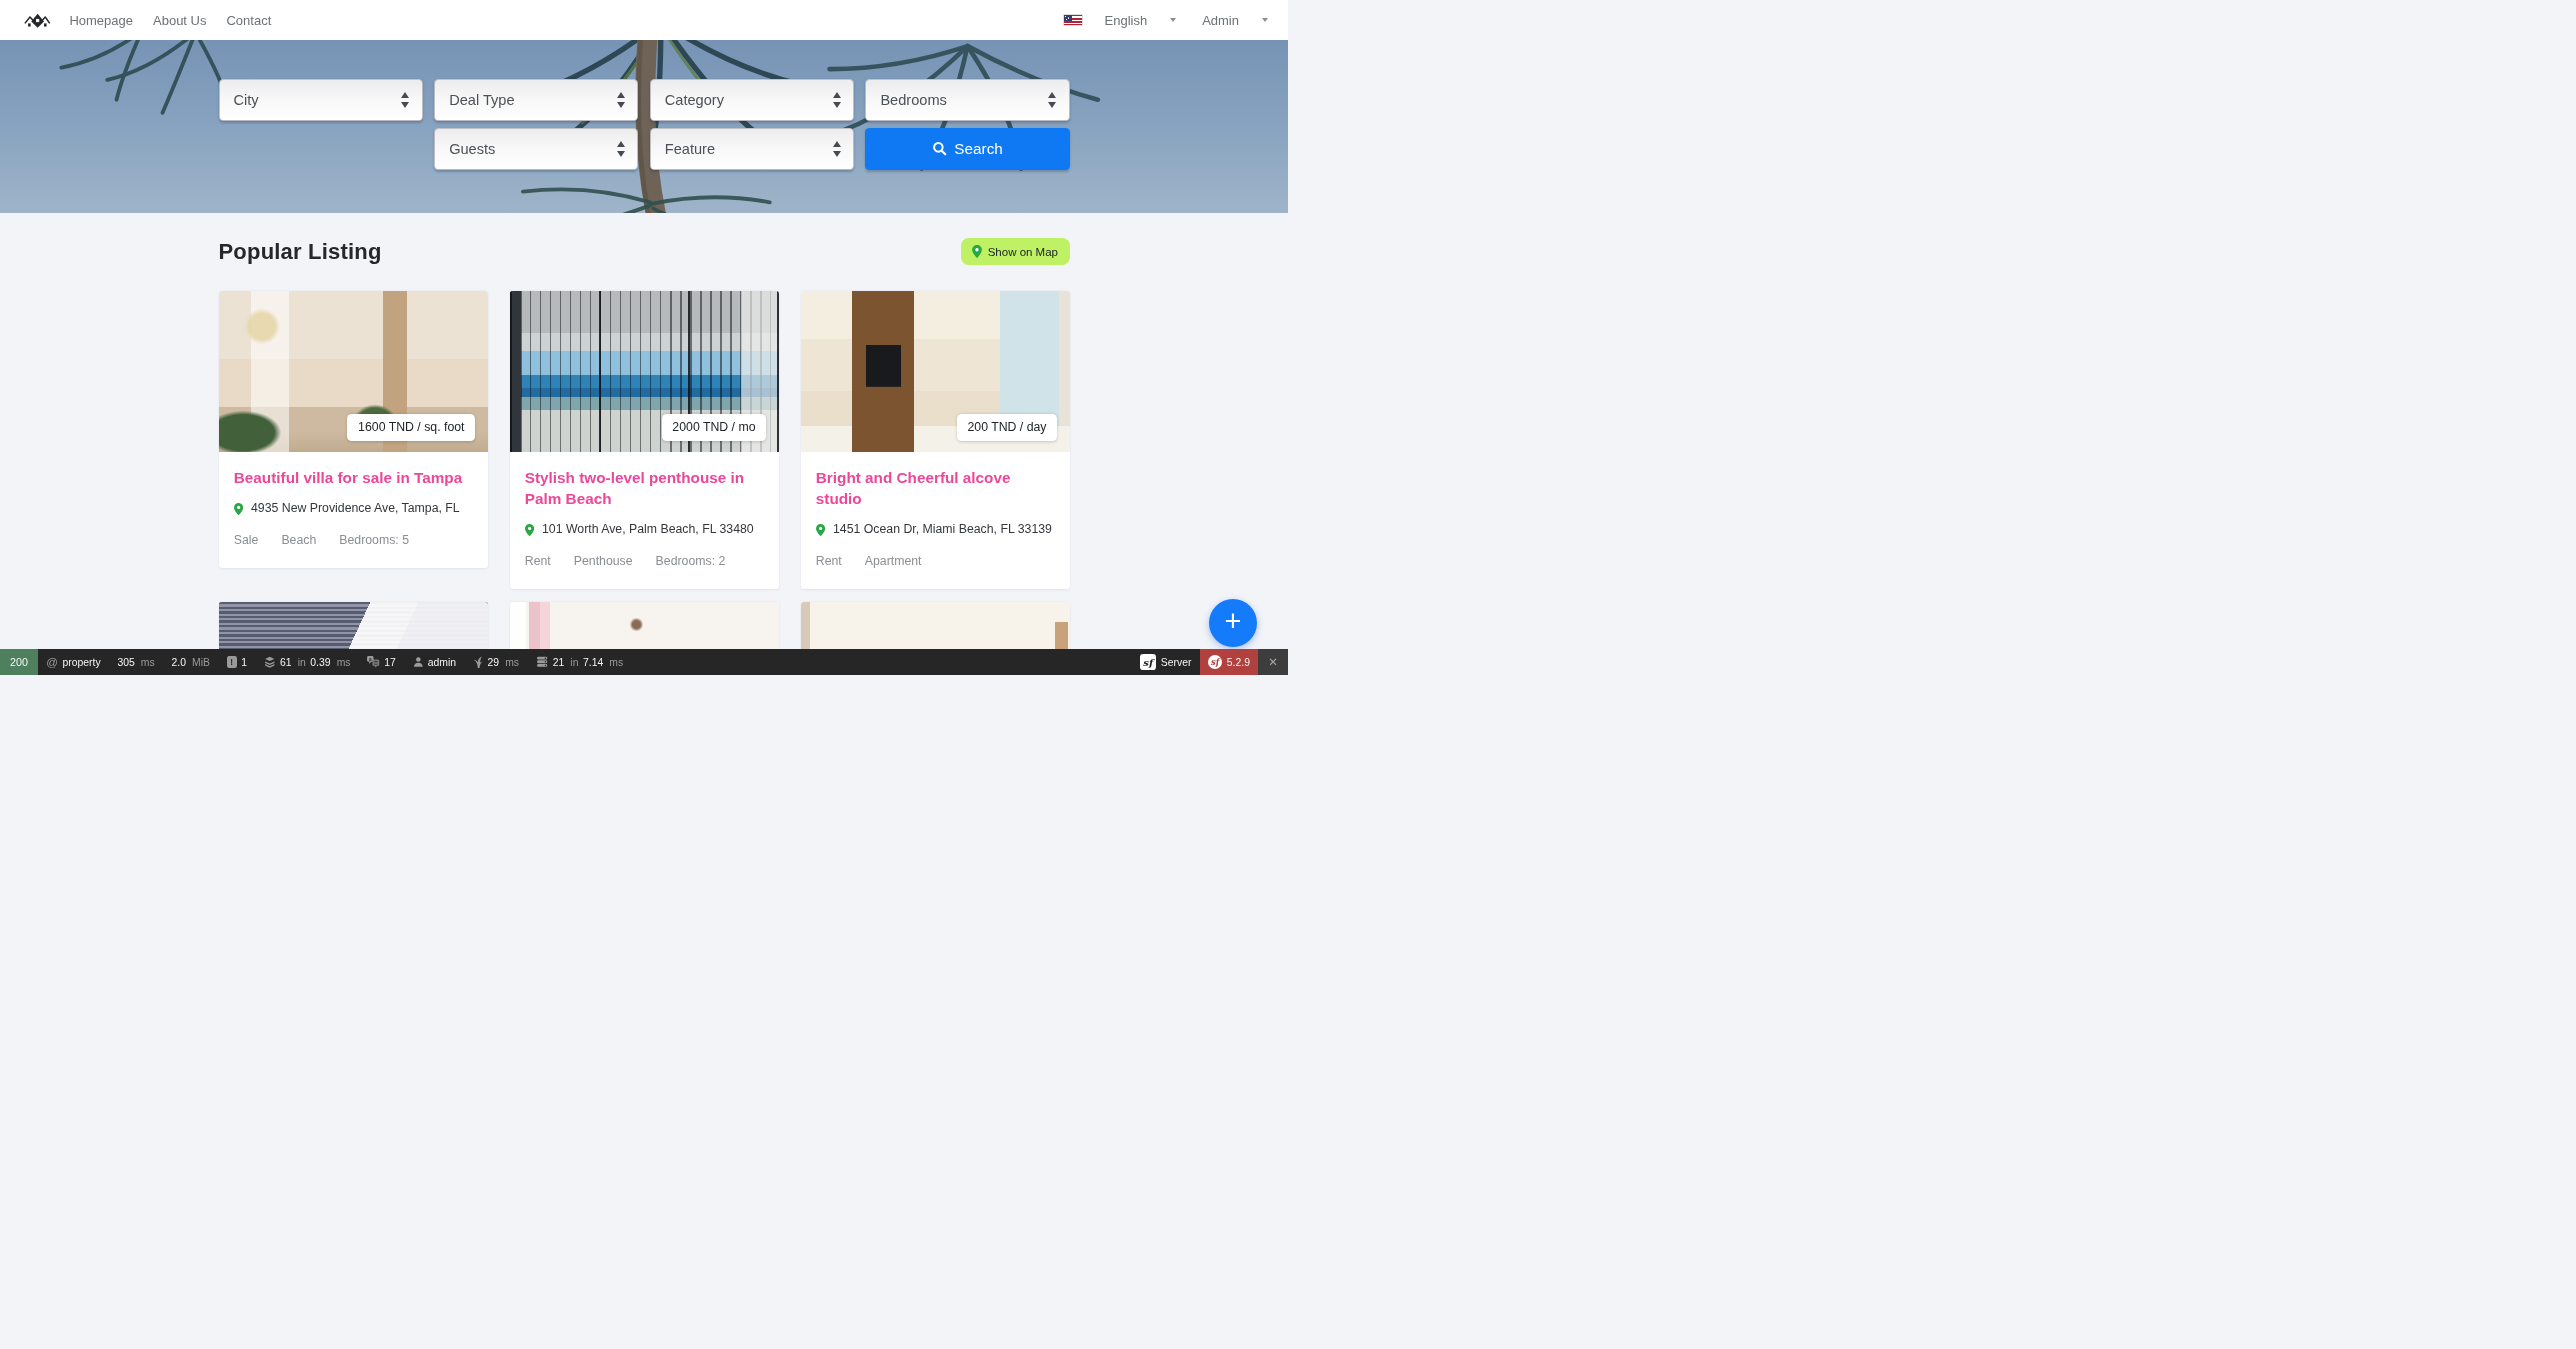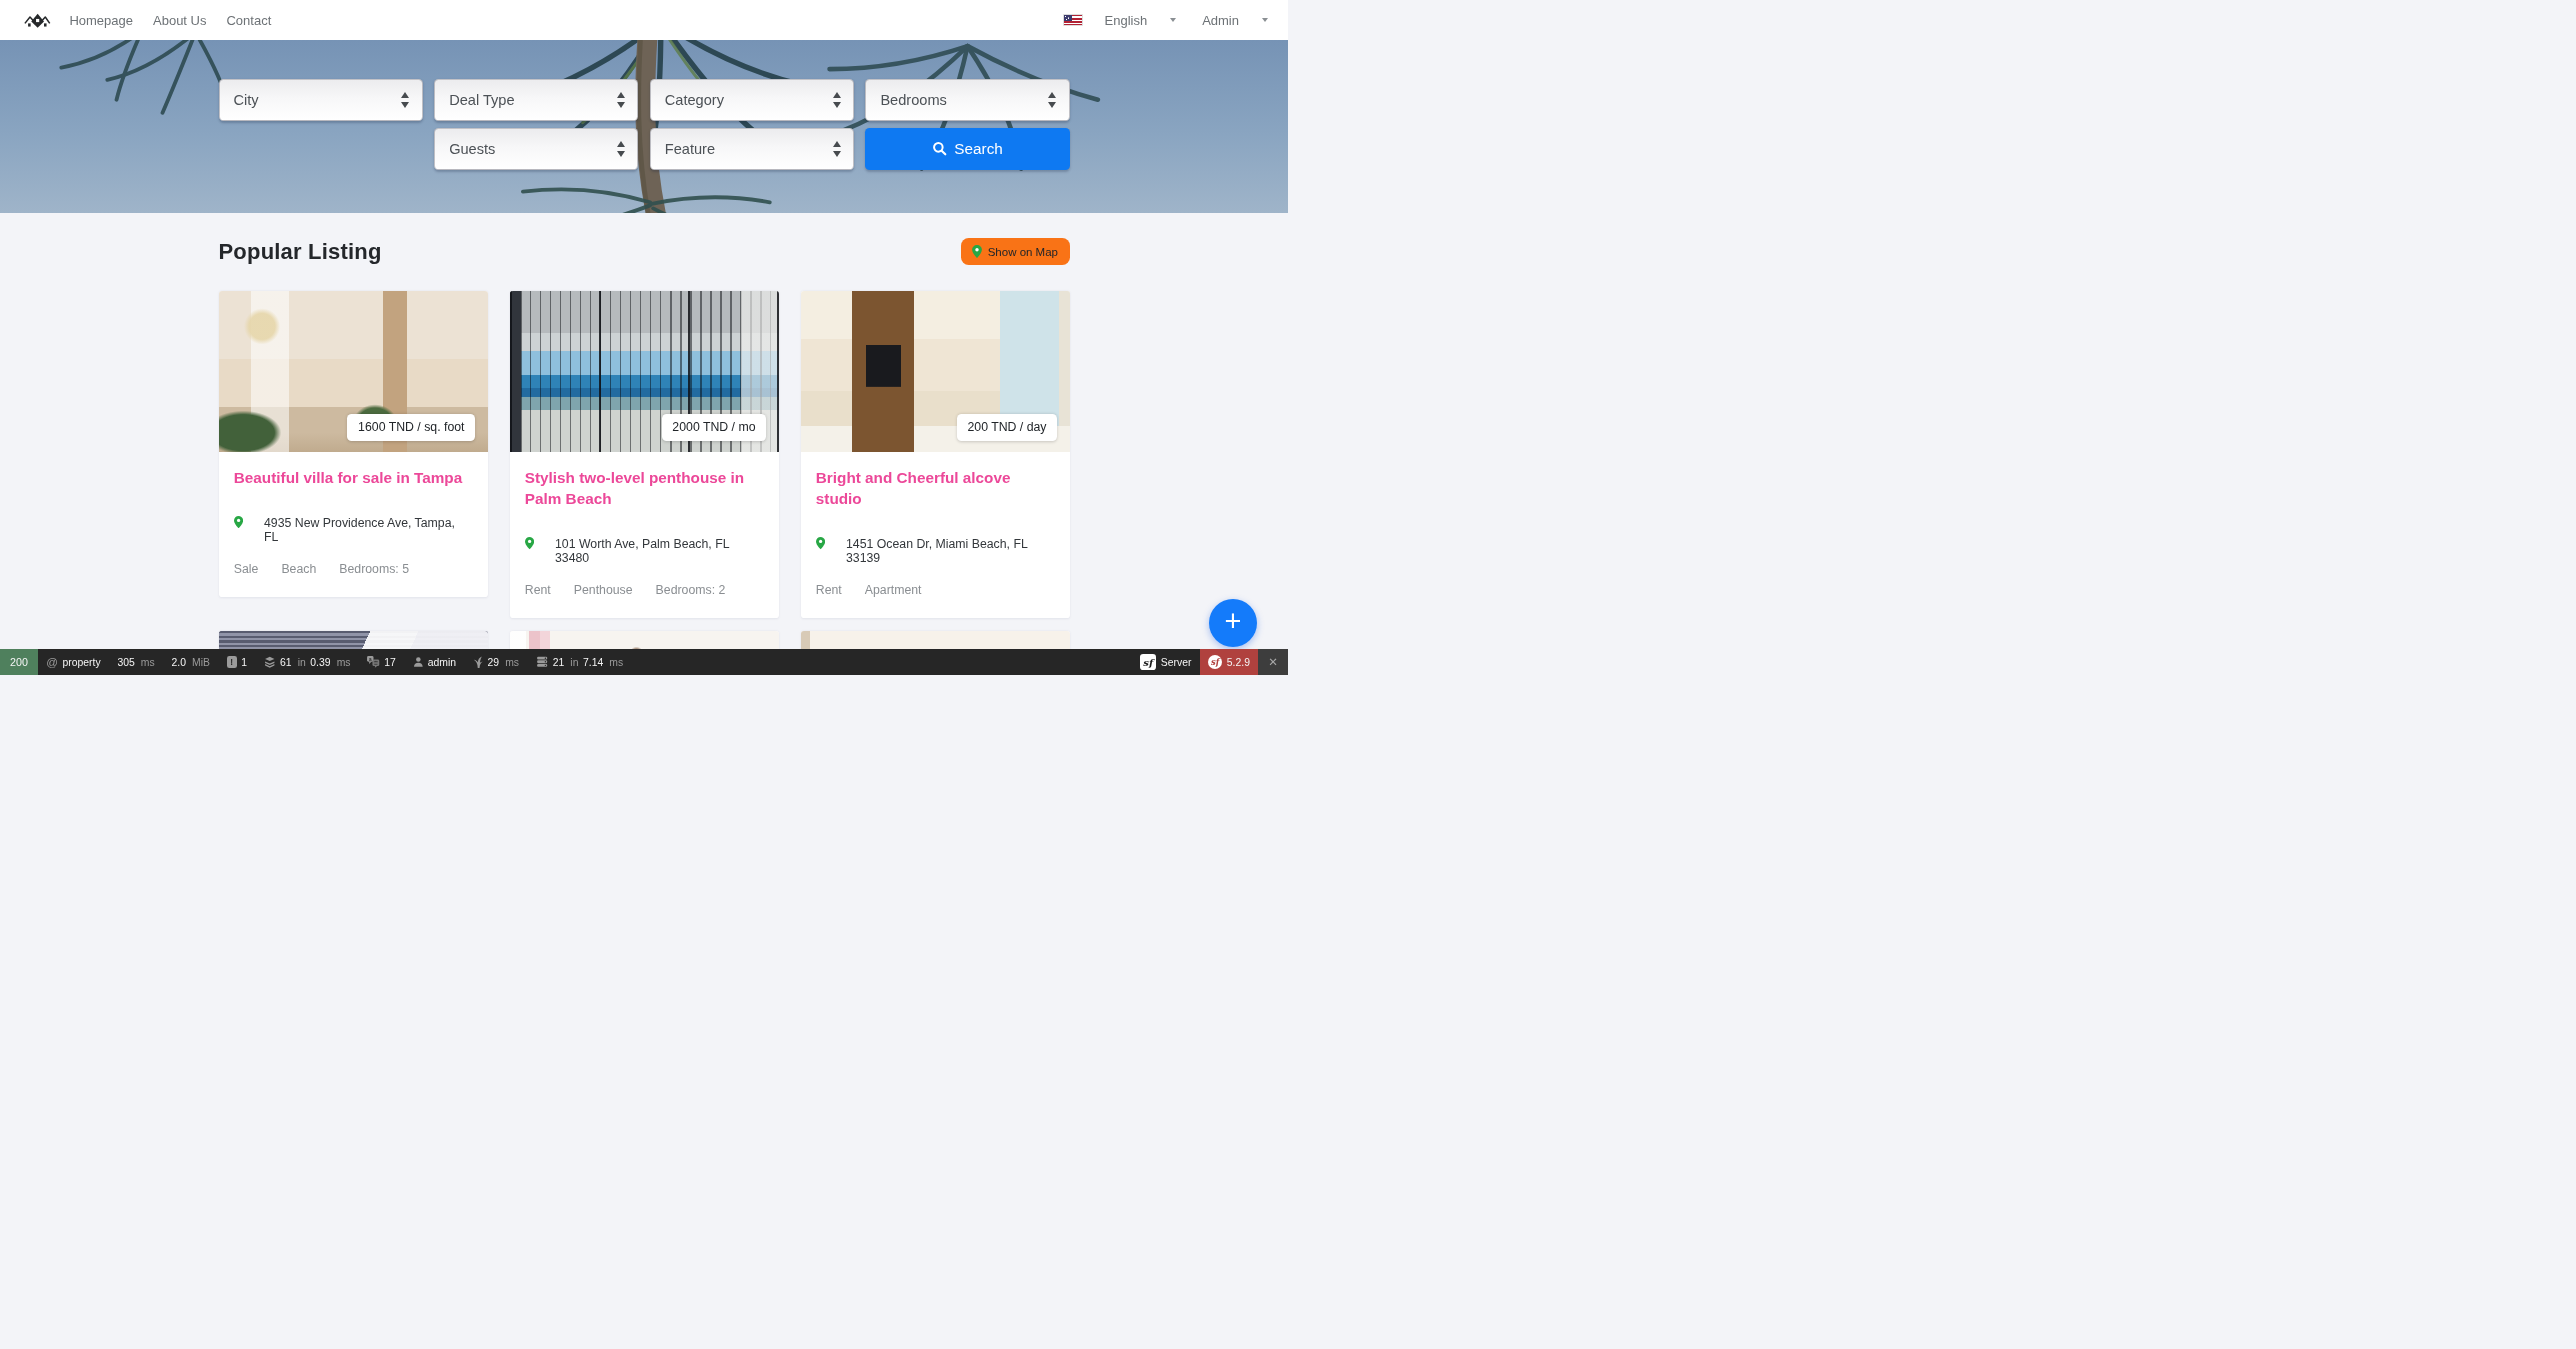--- a/index.html
+++ b/index.html
@@ -35,30 +35,30 @@
   .updown .dn { border-top:6.1px solid #474b4f; }
   .col2 { grid-column:2; } .col3 { grid-column:3; } .col4 { grid-column:4; }
   .search-btn { height:42px; border:none; border-radius:4.6px; background:#0e79f2; color:#fff;
     font-size:15.3px; font-family:"Liberation Sans",sans-serif; display:flex; align-items:center; justify-content:center; gap:7px;
     cursor:pointer; box-shadow:0 1.5px 2.3px rgba(20,30,60,.25); }
 
   
   .section { width:851px; margin:0 auto; padding-top:25px; }
   .head-row { display:flex; align-items:center; justify-content:space-between; }
   .section-title { font-size:22px; font-weight:700; color:#24272b; letter-spacing:0.2px; }
-  .map-btn { display:flex; align-items:center; gap:5.4px; background:#f97316; border-radius:7.7px;
+  .map-btn { display:flex; align-items:center; gap:5.4px; background:#bef264; border-radius:7.7px;
     padding:7px 11.5px; font-size:11.5px; color:#212529; cursor:pointer; }
   .cards { margin-top:26px; display:grid; grid-template-columns:repeat(3,1fr); column-gap:22px; row-gap:13px; align-items:start; }
   .card { background:#fff; border-radius:3.1px; overflow:hidden; box-shadow:0 0.8px 2.3px rgba(30,40,80,.08); }
   .card-img { position:relative; height:161px; cursor:pointer; }
   .price-badge { position:absolute; right:12.3px; bottom:11.5px; background:#fff; border-radius:4.6px;
     padding:6.1px 10.7px; font-size:12.3px; color:#212529; box-shadow:0 0.8px 3.1px rgba(0,0,0,.18); white-space:nowrap; }
   .card-body { padding:14.6px 15.3px 21px; }
   .card-title { font-size:15.3px; line-height:1.4; font-weight:700; color:#ec4899; cursor:pointer; }
-  .card-addr { margin-top:28px; display:flex; align-items:flex-start; gap:21px; font-size:12.3px; color:#33373b; }
+  .card-addr { margin-top:13px; display:flex; align-items:flex-end; gap:8px; font-size:12.3px; color:#33373b; }
   .card-tags { margin-top:17.6px; display:flex; gap:23px; font-size:12.3px; color:#8a8e92; }
 
   
   .img-villa { background:
     radial-gradient(circle at 16% 22%, rgba(230,214,170,.9) 0 5%, transparent 7%),
     radial-gradient(ellipse at 9% 88%, #42613a 0 9%, transparent 11%),
     radial-gradient(ellipse at 58% 82%, #4c6b3f 0 8%, transparent 10%),
     linear-gradient(90deg, transparent 0 61%, #c2a37f 61% 70%, transparent 70%),
     linear-gradient(90deg, transparent 0 12%, rgba(255,255,255,.55) 12% 26%, transparent 26%),
     linear-gradient(180deg,#ece2d4 0 42%,#e8dac6 42% 72%,#cdbaa0 72% 88%,#c0ab8e 100%); }

